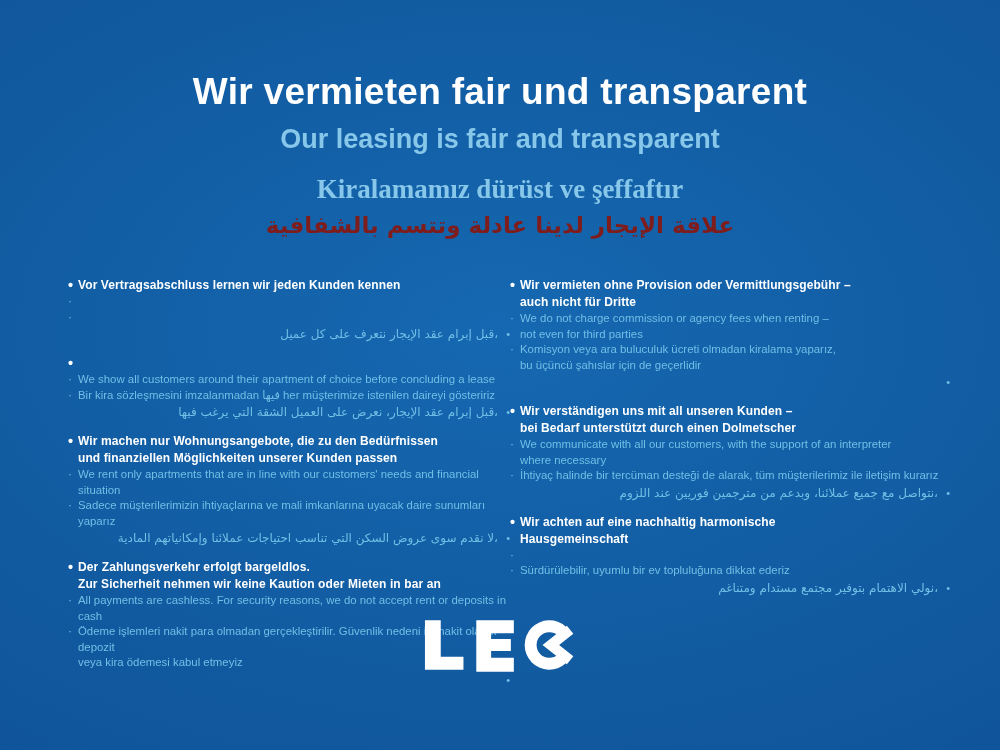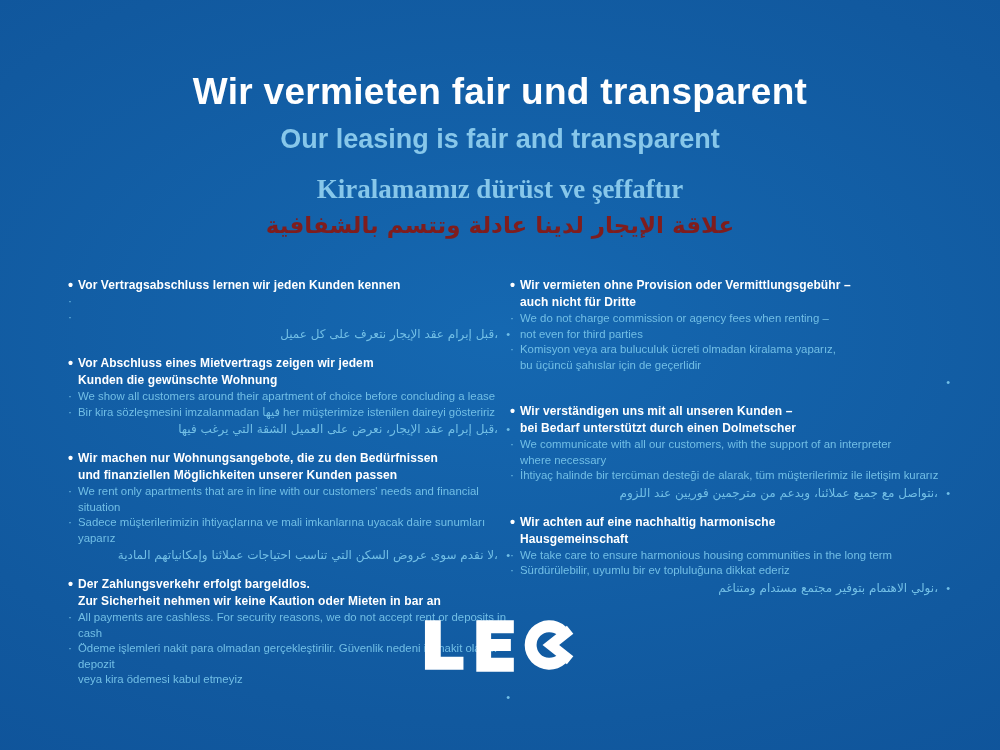--- a/index.html
+++ b/index.html
@@ -69,22 +69,20 @@
         </div>
       <div class="row ar-line">
           <span class="b b-ar">•</span>
           <span class="txt">،قبل إبرام عقد الإيجار نتعرف على كل عميل</span>
         </div>
     </div>
 
     <div class="block">
       <div class="row de-line">
           <span class="b b-de">•</span>
-          <span class="txt">Vor Abschluss eines Mietvertrags zeigen wir jedem
-Kunden die gewünschte Wohnung</span>
         </div>
       <div class="row sec-line">
           <span class="b b-sec">·</span>
           <span class="txt">We show all customers around their apartment of choice before concluding a lease</span>
         </div>
       <div class="row sec-line">
           <span class="b b-sec">·</span>
           <span class="txt">Bir kira sözleşmesini imzalanmadan فيها her müşterimize istenilen daireyi gösteririz</span>
         </div>
       <div class="row ar-line">
@@ -180,21 +178,20 @@
     </div>
 
     <div class="block">
       <div class="row de-line">
           <span class="b b-de">•</span>
           <span class="txt">Wir achten auf eine nachhaltig harmonische
 Hausgemeinschaft</span>
         </div>
       <div class="row sec-line">
           <span class="b b-sec">·</span>
-          <span class="txt">We take care to ensure harmonious housing communities in the long term</span>
         </div>
       <div class="row sec-line">
           <span class="b b-sec">·</span>
           <span class="txt">Sürdürülebilir, uyumlu bir ev topluluğuna dikkat ederiz</span>
         </div>
       <div class="row ar-line">
           <span class="b b-ar">•</span>
           <span class="txt">،نولي الاهتمام بتوفير مجتمع مستدام ومتناغم</span>
         </div>
     </div>

